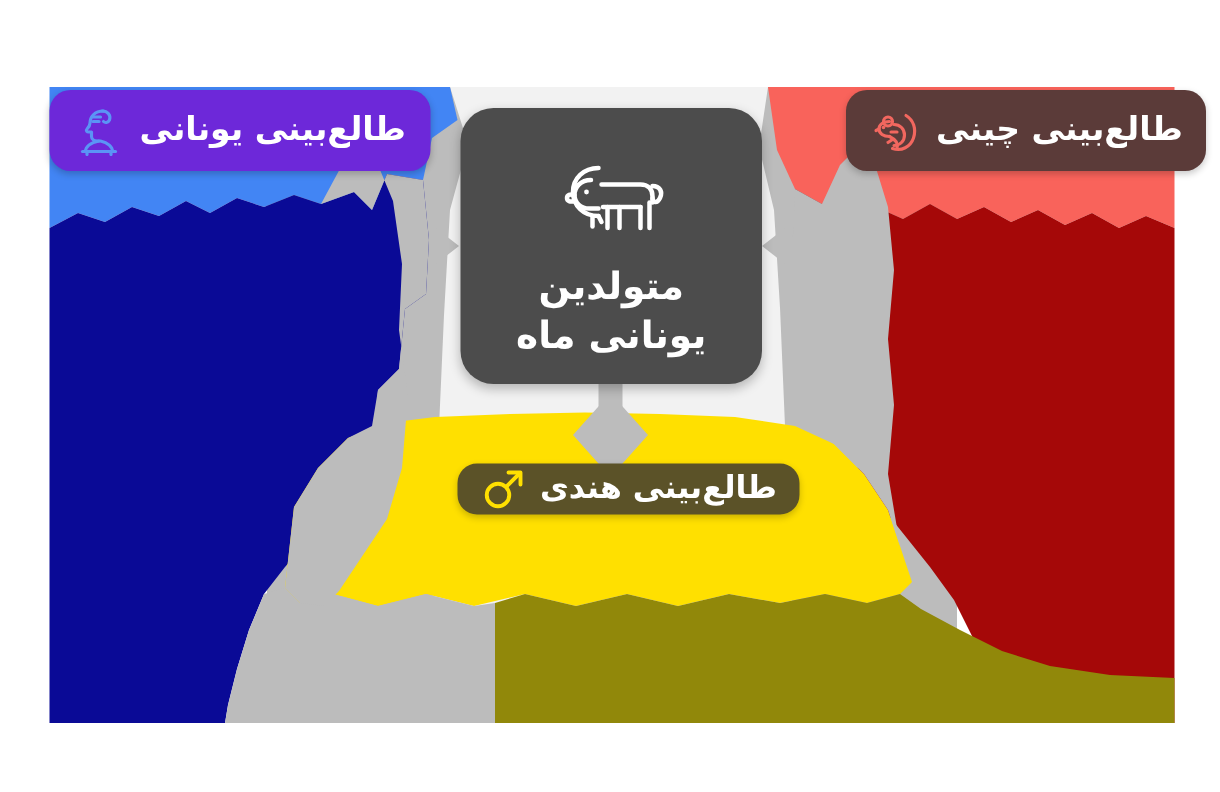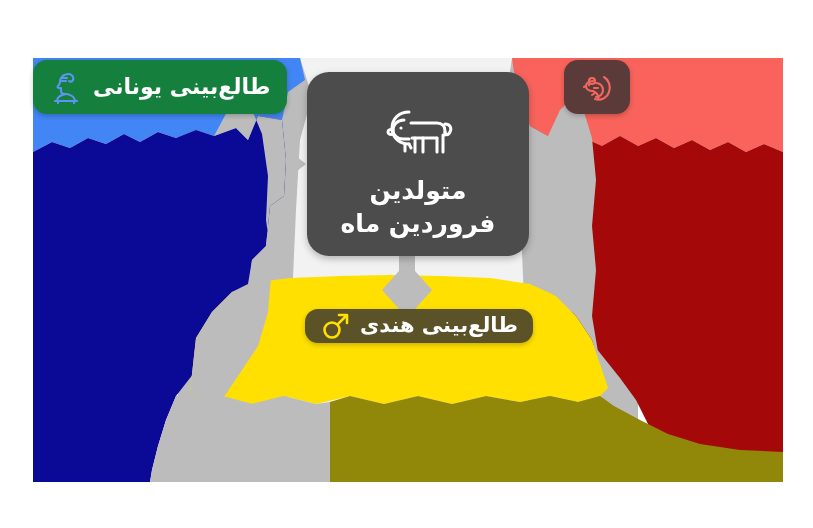--- a/index.html
+++ b/index.html
@@ -29,31 +29,31 @@
   .badge .blabel{
     font-size:22px;font-weight:700;line-height:1.1;
     letter-spacing:0;color:#fff;
   }
   .badge .bicon{
     width:34px;height:34px;flex:0 0 34px;
     display:flex;align-items:center;justify-content:center;
   }
   .badge .bicon svg{display:block;width:34px;height:34px;}
 
-  #badge-greek{left:33px;top:60px;background:#15803d;}
+  #badge-greek{left:33px;top:60px;background:#6d28d9;}
   #badge-chinese{left:564px;top:60px;background:#5b3b39;}
   #badge-indian{left:305px;top:309px;background:#5b5228;border-radius:13px;padding:2px 15px;}
   #badge-indian .blabel{font-size:21px;}
   #badge-indian .bicon{width:30px;height:30px;flex:0 0 30px;}
   #badge-indian .bicon svg{width:30px;height:30px;}
 
   
   #center-card{
     position:absolute;left:307px;top:72px;
-    width:222px;height:184px;
+    width:201px;height:184px;
     background:#4c4c4c;
     border-radius:22px;
     display:flex;flex-direction:column;
     align-items:center;justify-content:center;
     box-sizing:border-box;
     padding:32px 10px 16px;
     box-shadow:0 3px 7px rgba(0,0,0,.25);
   }
   #center-card .cicon{width:78px;height:56px;margin-bottom:14px;}
   #center-card .cicon svg{display:block;width:78px;height:56px;}
@@ -146,21 +146,21 @@
         <path d="M44 34 L44 48"></path>
         <path d="M58 34 L58 48"></path>
         <path d="M64 31 L64 48"></path>
 
         <path d="M30 40 L32 44"></path>
         <path d="M26 40 L26 47"></path>
       </svg>
     </span>
     <span class="ctext">
       <span>متولدین</span><br>
-      <span>فروردین ماه</span>
+      <span>یونانی ماه</span>
     </span>
   </div>
 
   <div class="badge" id="badge-greek">
     <span class="bicon">
       <svg viewBox="0 0 34 34" xmlns="http://www.w3.org/2000/svg" fill="none" stroke="#5b94f5" stroke-width="2.1" stroke-linecap="round" stroke-linejoin="round">
 
         <path d="M20 4 C14 4 11 8 11 12 C11 14 10 15 9 16 C8 17 9 18 10 18
                  L12 18 L12 21 C12 23 14 24 16 24 L17 24"></path>
 
@@ -193,20 +193,21 @@
 
         <path d="M6 16 L4 17"></path>
 
         <path d="M13 21 C17 23 19 26 18 29"></path>
         <path d="M16 13 C20 13 23 16 23 20 C23 24 20 27 16 27"></path>
 
         <path d="M14 18 L18 18"></path>
         <path d="M15 23 L12 25"></path>
       </svg>
     </span>
+    <span class="blabel">طالع‌بینی چینی</span>
   </div>
 
   <div class="badge" id="badge-indian">
     <span class="bicon">
       <svg viewBox="0 0 30 30" xmlns="http://www.w3.org/2000/svg" fill="none" stroke="#ffe000" stroke-width="2.6" stroke-linecap="round" stroke-linejoin="round">
         <circle cx="12" cy="19" r="7.5"></circle>
         <path d="M17.6 13.4 L26 5"></path>
         <path d="M19 4 L27 4 L27 12"></path>
       </svg>
     </span>

